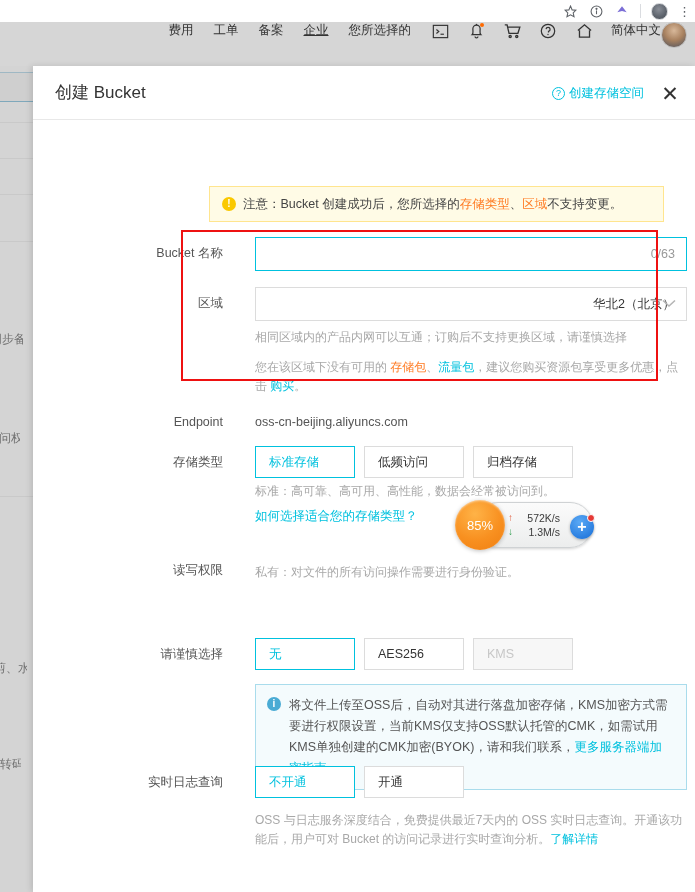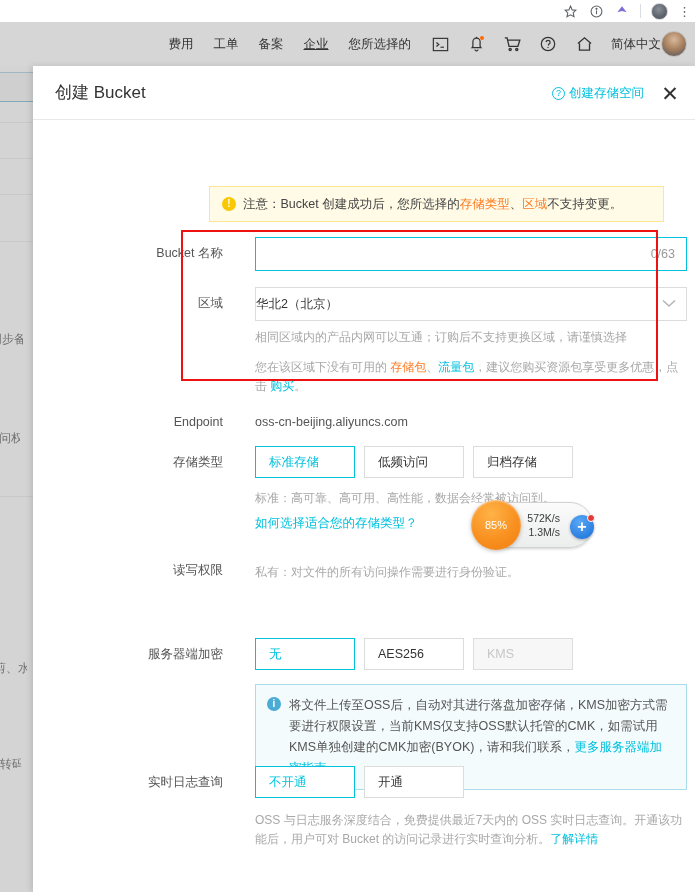--- a/index.html
+++ b/index.html
@@ -27,21 +27,21 @@
     width: 17px; height: 17px; border-radius: 50%;
     background: radial-gradient(circle at 45% 35%, #8a8f98 0%, #5d636c 60%, #4a4f57 100%);
     border: 1px solid #cfd2d6;
   }
   .chr-dots { color: #5f6368; font-size: 13px; letter-spacing: 0; }
 
   
   .topnav {
     position: absolute; left: 0; top: 22px; width: 695px; height: 44px;
     background: #d6d6d6;
-    display: flex; align-items: center; justify-content: flex-end;
+    display: flex; justify-content: flex-end;
     padding-right: 6px;
   }
   .topnav .nav-item {
     font-size: 12.5px; color: #333; margin-right: 20px; white-space: nowrap;
   }
   .topnav .nav-item.underlined { text-decoration: underline; }
   .topnav .nav-icon {
     width: 18px; height: 18px; margin-right: 18px;
     display: flex; align-items: center; justify-content: center;
     color: #333; position: relative;
@@ -134,22 +134,22 @@
   }
   .fcontrol { position: absolute; left: 222px; }
 
   .text-input {
     width: 432px; height: 34px; border: 1px solid #00c1de; background: #fff;
     display: flex; align-items: center; justify-content: flex-end;
     padding: 0 11px; font-size: 12.5px; color: #999; outline: none;
   }
   .select-box {
     width: 432px; height: 34px; border: 1px solid #dcdcdc; background: #fff;
-    display: flex; align-items: center; padding: 0 0;
-    font-size: 12.5px; color: #333; position: relative;
+    display: flex; align-items: center; padding: 0 11px;
+    font-size: 12.5px; color: #333; position: relative; justify-content: flex-end;
   }
   .select-box .chev {
     position: absolute; right: 10px; top: 50%; transform: translateY(-50%);
     color: #b5b5b5;
   }
   .hint { font-size: 12px; color: #a8a8a8; line-height: 19px; }
   .static-val { font-size: 12.5px; color: #555; line-height: 32px; }
 
   .btn-group { display: flex; gap: 9px; text-align: center; }
   .opt-btn {
@@ -184,24 +184,24 @@
     border: 1px solid #cfd2d4; border-radius: 23px;
     box-shadow: 0 1px 3px rgba(0,0,0,.18);
     display: flex; align-items: center; padding-left: 32px; gap: 7px;
   }
   .net-rates { display: flex; flex-direction: column; gap: 2px; }
   .net-line { display: flex; align-items: center; gap: 7px; font-size: 10.5px; color: #3a3a3a; }
   .arrow-up { color: #e05a3a; font-size: 10px; line-height: 1; }
   .arrow-down { color: #2f9e4f; font-size: 10px; line-height: 1; }
   .net-val { min-width: 40px; text-align: right; }
   .net-circle {
-    position: absolute; left: 16px; top: 0; width: 50px; height: 50px; border-radius: 50%;
+    position: absolute; left: 0; top: 0; width: 50px; height: 50px; border-radius: 50%;
     background: radial-gradient(circle at 40% 28%, #ffb347 0%, #f89020 55%, #ef7e10 100%);
     box-shadow: 0 1px 4px rgba(0,0,0,.25), inset 0 1px 2px rgba(255,255,255,.5);
-    color: #fff; font-size: 11px; display: flex; align-items: center; justify-content: center;
+    color: #fff; font-size: 13px; display: flex; align-items: center; justify-content: center;
   }
   .net-plus {
     position: absolute; right: -2px; top: 12px; width: 24px; height: 24px; border-radius: 50%;
     background: radial-gradient(circle at 40% 30%, #5aa9f5 0%, #2b7fe0 70%, #1f6ccb 100%);
     color: #fff; font-size: 16px; font-weight: bold;
     display: flex; align-items: center; justify-content: center;
     box-shadow: 0 1px 3px rgba(0,0,0,.3);
   }
   .net-plus-dot {
     position: absolute; right: -1px; top: -1px; width: 8px; height: 8px;
@@ -350,34 +350,34 @@
       </div>
 
       <div class="frow" style="top:326px;">
         <div class="flabel">存储类型</div>
         <div class="fcontrol">
           <div class="btn-group">
             <div class="opt-btn selected">标准存储</div>
             <div class="opt-btn">低频访问</div>
             <div class="opt-btn">归档存储</div>
           </div>
-          <div class="hint" style="margin-top:11px;">标准：高可靠、高可用、高性能，数据会经常被访问到。</div>
+          <div class="hint" style="margin-top:4px;">标准：高可靠、高可用、高性能，数据会经常被访问到。</div>
           <div class="link-cyan" style="margin-top:7px;">如何选择适合您的存储类型？</div>
         </div>
       </div>
 
       <div class="frow" style="top:434px;">
         <div class="flabel">读写权限</div>
         <div class="fcontrol">
           <div class="hint" style="margin-top:9px;">私有：对文件的所有访问操作需要进行身份验证。</div>
         </div>
       </div>
 
       <div class="frow" style="top:518px;">
-        <div class="flabel">服务器端加密</div>
+        <div class="flabel">请谨慎选择</div>
         <div class="fcontrol">
           <div class="btn-group">
             <div class="opt-btn selected">无</div>
             <div class="opt-btn">AES256</div>
             <div class="opt-btn disabled">KMS</div>
           </div>
           <div class="info-box" style="margin-top:14px;">
             <span class="info-icon">i</span>
             <span class="info-text"><span>将文件上传至OSS后，自动对其进行落盘加密存储，KMS加密方式需要进行权限设置，当前KMS仅支持OSS默认托管的CMK，如需试用KMS单独创建的CMK加密(BYOK)，请和我们联系，</span><span class="hl-blue">更多服务器端加密指南</span></span>
           </div>

